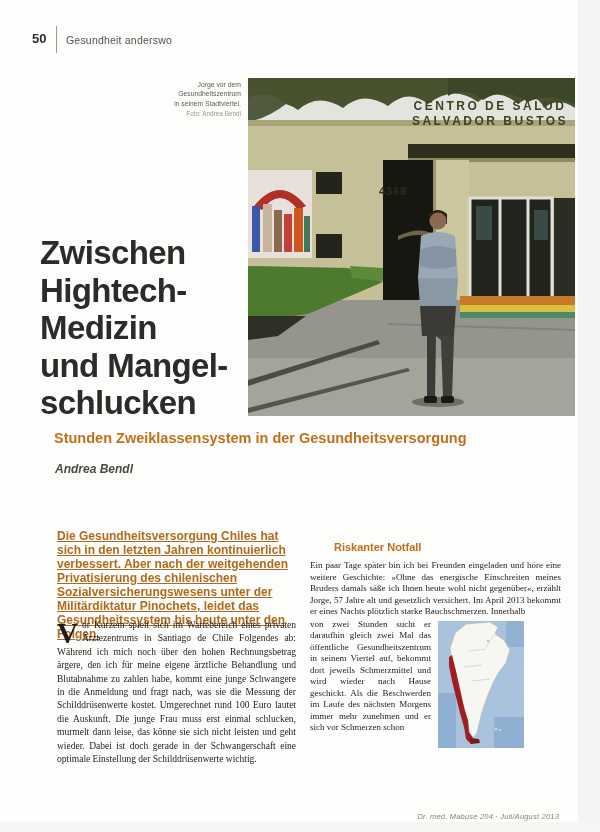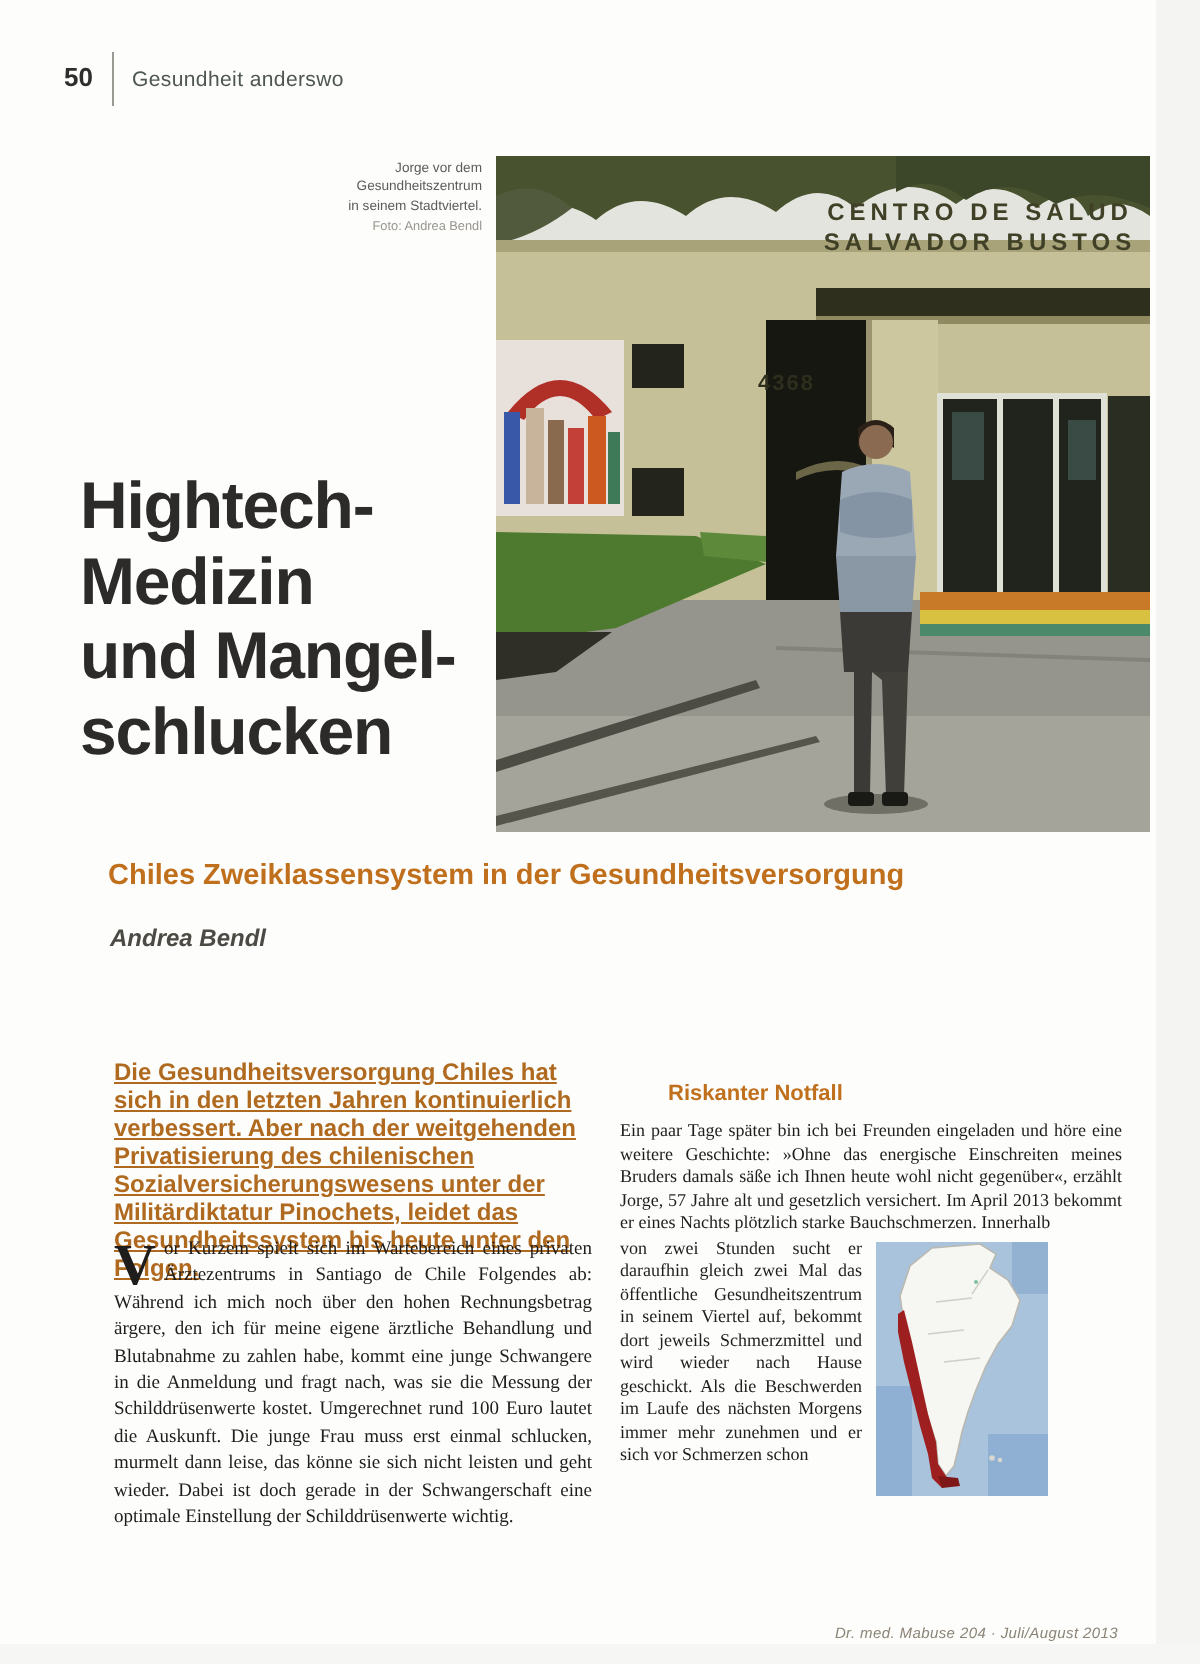--- a/index.html
+++ b/index.html
@@ -146,27 +146,28 @@
       <path d="M170,200 L210,200 L208,228 L172,228 Z" fill="#8a98a6"></path>
       <path d="M172,228 L208,228 L206,258 L188,258 L187,320 L179,320 L179,258 L174,258 Z" fill="#3c3a36"></path>
       <path d="M188,258 L206,258 L204,320 L195,320 L193,262 Z" fill="#413f3a"></path>
       <rect x="176" y="318" width="13" height="7" rx="2" fill="#191915"></rect>
       <rect x="193" y="318" width="13" height="7" rx="2" fill="#191915"></rect>
     </g>
   </svg>
 </div>
 
 <div class="headline">
+  <div>Zwischen</div>
   <div>Hightech-</div>
   <div>Medizin</div>
   <div>und Mangel-</div>
   <div>schlucken</div>
 </div>
 
-<div class="subtitle">Chiles Zweiklassensystem in der Gesundheitsversorgung</div>
+<div class="subtitle">Stunden Zweiklassensystem in der Gesundheitsversorgung</div>
 <div class="author">Andrea Bendl</div>
 
 <div class="lead">Die Gesundheitsversorgung Chiles hat sich in den letzten Jahren kontinuierlich verbessert. Aber nach der weitgehenden Privatisierung des chilenischen Sozialversicherungswesens unter der Militärdiktatur Pinochets, leidet das Gesundheitssystem bis heute unter den Folgen.</div>
 
 <div class="body-left">
   <span class="dropcap">V</span><span>or Kurzem spielt sich im Wartebereich eines privaten Ärztezentrums in Santiago de Chile Folgendes ab: Während ich mich noch über den hohen Rechnungsbetrag ärgere, den ich für meine eigene ärztliche Behandlung und Blutabnahme zu zahlen habe, kommt eine junge Schwangere in die Anmeldung und fragt nach, was sie die Messung der Schilddrüsenwerte kostet. Umgerechnet rund 100 Euro lautet die Auskunft. Die junge Frau muss erst einmal schlucken, murmelt dann leise, das könne sie sich nicht leisten und geht wieder. Dabei ist doch gerade in der Schwangerschaft eine optimale Einstellung der Schilddrüsenwerte wichtig.</span>
 </div>
 
 <div class="col-right">
   <div class="h2">Riskanter Notfall</div>

